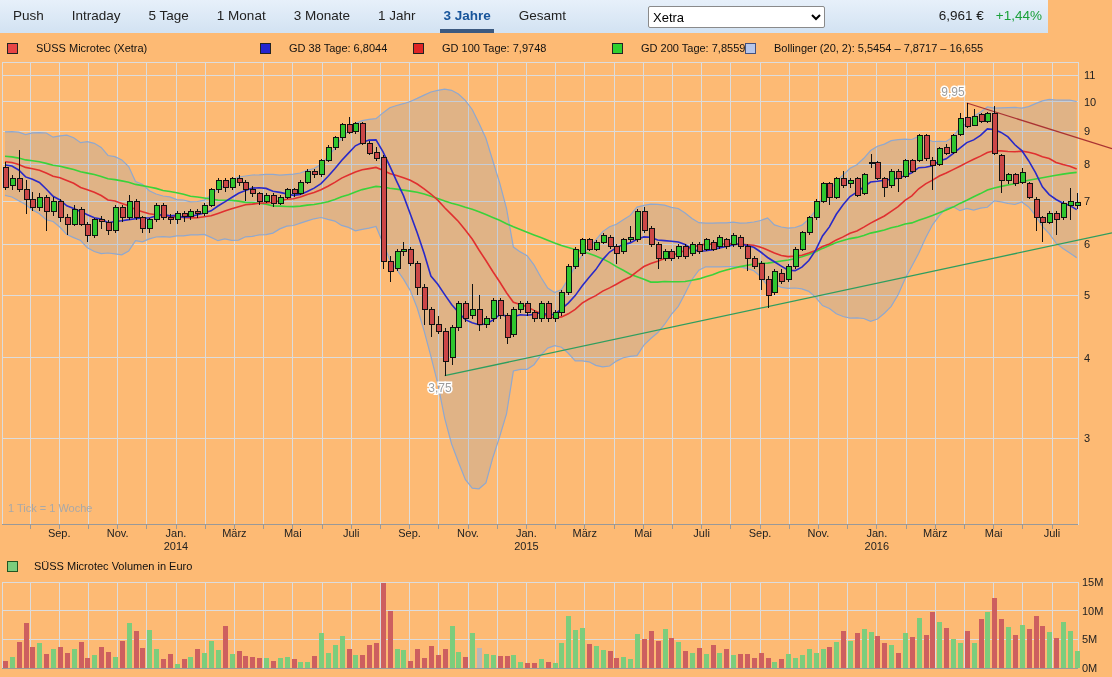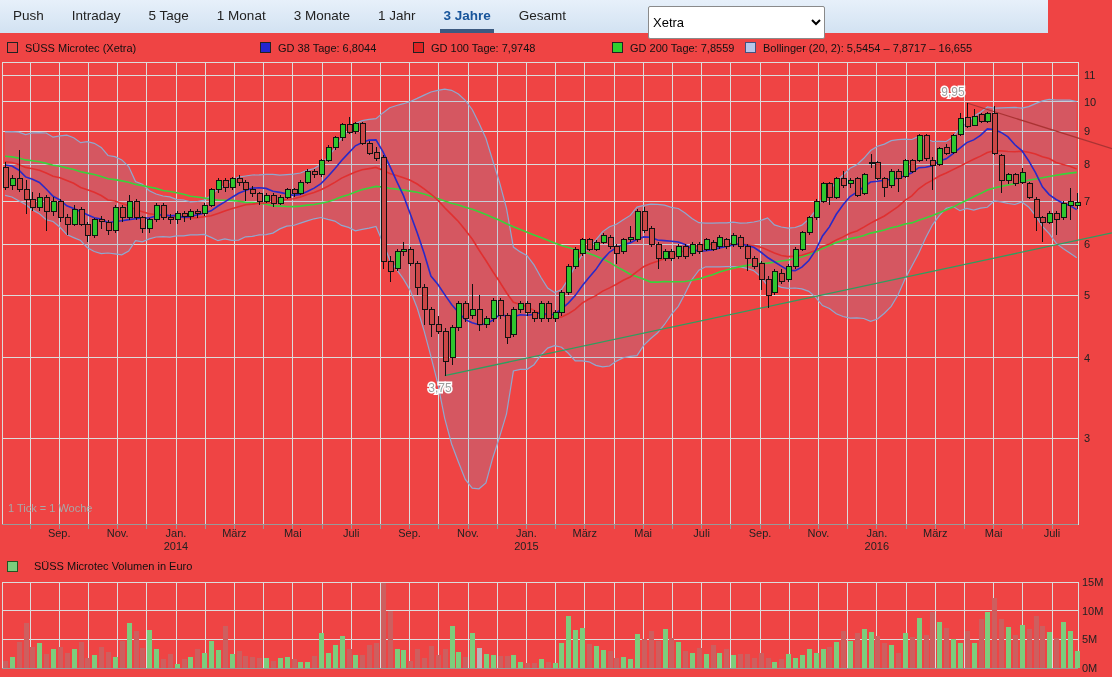--- a/index.html
+++ b/index.html
@@ -1,45 +1,48 @@
 <!DOCTYPE html>
 <html><head>
 <meta charset="utf-8">
 <style>
   html,body{margin:0;padding:0;background:#fff}
-  .stage{position:relative;width:1112px;height:677px;overflow:hidden;background:#ef4444;
+  .stage{position:relative;width:1112px;height:677px;overflow:hidden;background:#fdba74;
          font-family:"Liberation Sans",sans-serif;}
   .topbar{position:absolute;left:0;top:0;width:1048px;height:33px;
           background:linear-gradient(#e7f0fa,#d2e2f2);}
   .tabs{position:absolute;left:10px;top:0;white-space:nowrap;}
   .tab{display:inline-block;margin-right:22px;padding:8px 3px 3px;font-size:13.5px;color:#222;
        border-bottom:4px solid transparent;height:18px;cursor:pointer;}
   .tab.active{color:#17549a;font-weight:bold;border-bottom-color:#3c5a80;}
-  .exchange{position:absolute;left:648px;top:6px;width:177px;height:33px;font-size:13px;
+  .exchange{position:absolute;left:648px;top:6px;width:177px;height:22px;font-size:13px;
             font-family:"Liberation Sans",sans-serif;border:1px solid #8a8a8a;background:#fff;border-radius:2px;}
   .quote{position:absolute;left:820px;top:8px;width:222px;text-align:right;font-size:13.5px;color:#1a1a1a;}
   .quote .chg{margin-left:12px;}
   .legend{position:absolute;left:0;top:40px;height:18px;width:1112px;font-size:11px;color:#111;}
-  .legend-item{position:absolute;top:2px;display:flex;align-items:flex-start;gap:7px;white-space:nowrap;}
+  .legend-item{position:absolute;top:2px;display:flex;align-items:center;gap:18px;white-space:nowrap;}
   .sw{width:9px;height:9px;border:1px solid #222;display:inline-block;flex:none;}
   .vol-legend{position:absolute;left:7px;top:560px;font-size:11px;color:#111;
               display:flex;align-items:center;gap:16px;}
   svg{position:absolute;left:0;display:block;}
   #price-svg{top:62px;} #vol-svg{top:578px;}
   .axt{font-size:11px;fill:#222;}
   .ann{font-size:12px;fill:#9c9c9c;paint-order:stroke;stroke:#ffffff;stroke-width:3px;}
   .note{font-size:11px;fill:#a8a8a8;}
 </style>
 </head>
 <body>
 
 <div class="stage">
   <div class="topbar">
     <div class="tabs" id="tabs"><span class="tab">Push</span><span class="tab">Intraday</span><span class="tab">5 Tage</span><span class="tab">1 Monat</span><span class="tab">3 Monate</span><span class="tab">1 Jahr</span><span class="tab active">3 Jahre</span><span class="tab">Gesamt</span></div>
     <select class="exchange" id="exchange"><option>Xetra</option></select>
+    <div class="quote">
+      <span>6,961 €</span><span class="chg" style="color: rgb(27, 160, 58);">+1,44%</span>
+    </div>
   </div>
 
   <div class="legend" id="legend">
       <span class="legend-item" style="left: 7px;">
         <span class="sw" style="background: rgb(232, 69, 69); border-color: rgb(34, 34, 34);"></span>
         <span>SÜSS Microtec (Xetra)</span>
       </span>
       <span class="legend-item" style="left: 248px; margin-left: 12px;">
         <span class="sw" style="background: rgb(37, 37, 207); border-color: rgb(34, 34, 34);"></span>
         <span>GD 38 Tage: 6,8044</span>

